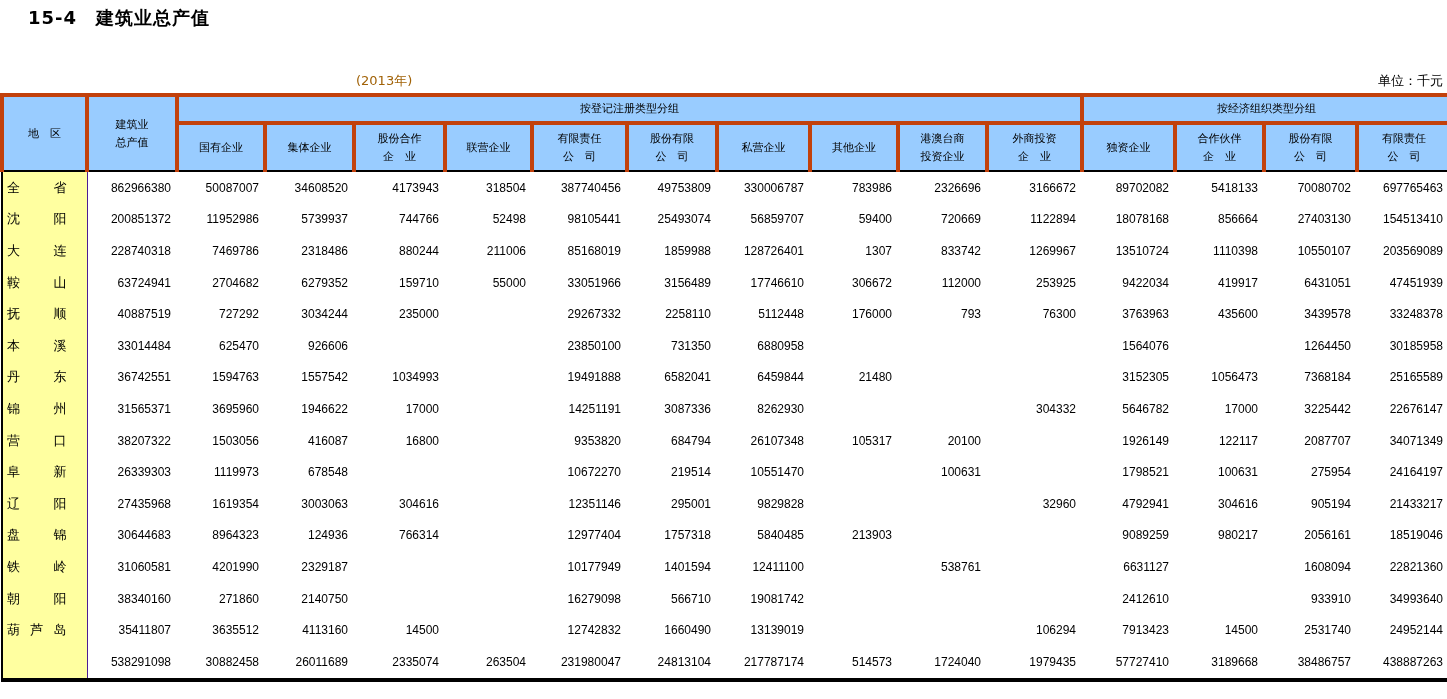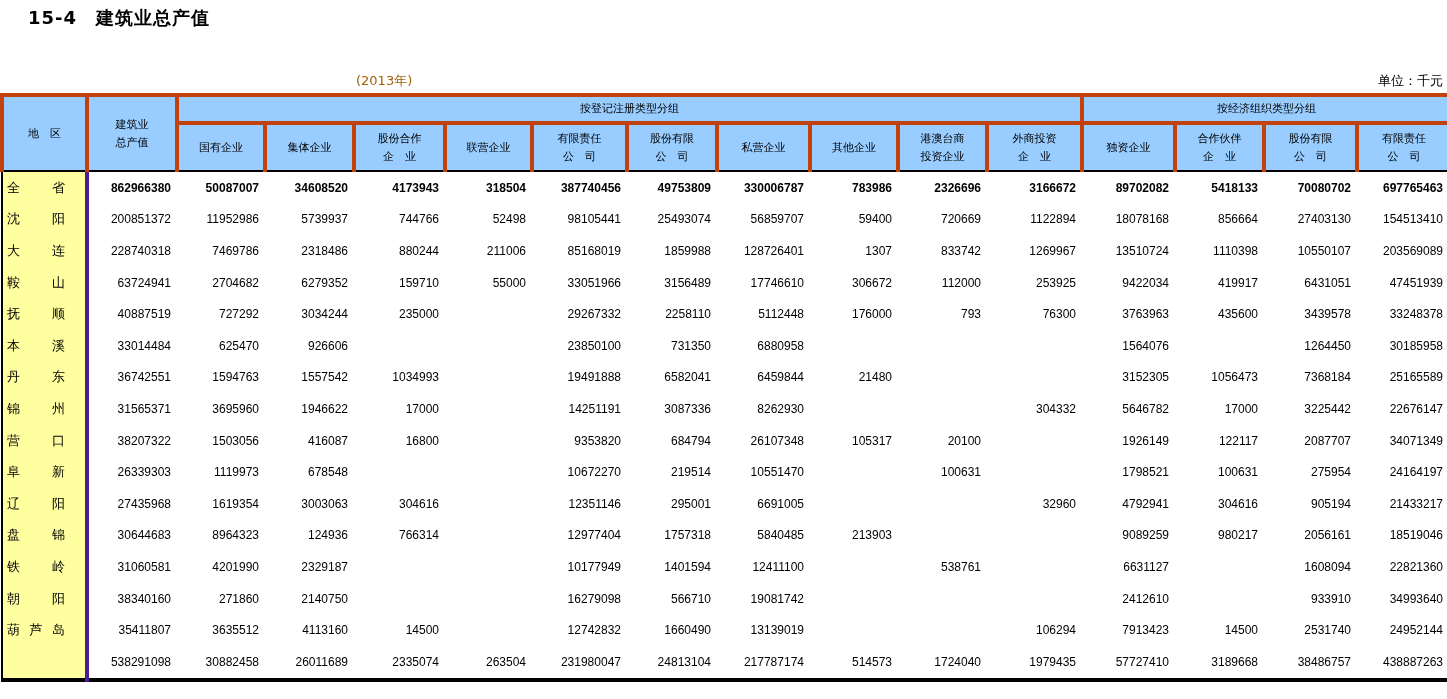--- a/index.html
+++ b/index.html
@@ -67,35 +67,35 @@
   table.tbl tbody td {
     border: none;
     height: 31.6px;
     font-size: 12px;
     color: #000;
     vertical-align: middle;
     padding: 0;
   }
   table.tbl tbody td.region {
     background: #FFFFA0;
-    border-right: 4px solid #4c1d95;
+    border-right: 1px solid #4c1d95;
     font-size: 13px;
   }
   table.tbl tbody td.region .region-label {
     display: block;
     padding: 0 20px 0 4px;
     text-align: justify;
     text-align-last: justify;
   }
   table.tbl tbody td.num {
     text-align: right;
     padding-right: 6px;
     font-family: "Liberation Sans", sans-serif;
   }
-  table.tbl tbody tr:first-child td.num { font-weight: bold; }
+  table.tbl tbody tr:first-child td.num { font-weight: normal; }
 </style>
 </head>
 <body>
 
 <div class="page-title">15-4　建筑业总产值</div>
 <div class="year-note">(2013年)</div>
 <div class="unit-note">单位：千元</div>
 
 <table class="tbl">
   <colgroup>
@@ -354,21 +354,21 @@
         <td class="region">
           <span class="region-label">辽阳</span>
         </td>
         <td class="num">27435968</td>
         <td class="num">1619354</td>
         <td class="num">3003063</td>
         <td class="num">304616</td>
         <td class="num"></td>
         <td class="num">12351146</td>
         <td class="num">295001</td>
-        <td class="num">6691005</td>
+        <td class="num">9829828</td>
         <td class="num"></td>
         <td class="num"></td>
         <td class="num">32960</td>
         <td class="num">4792941</td>
         <td class="num">304616</td>
         <td class="num">905194</td>
         <td class="num">21433217</td>
       </tr>
       <tr>
         <td class="region">

